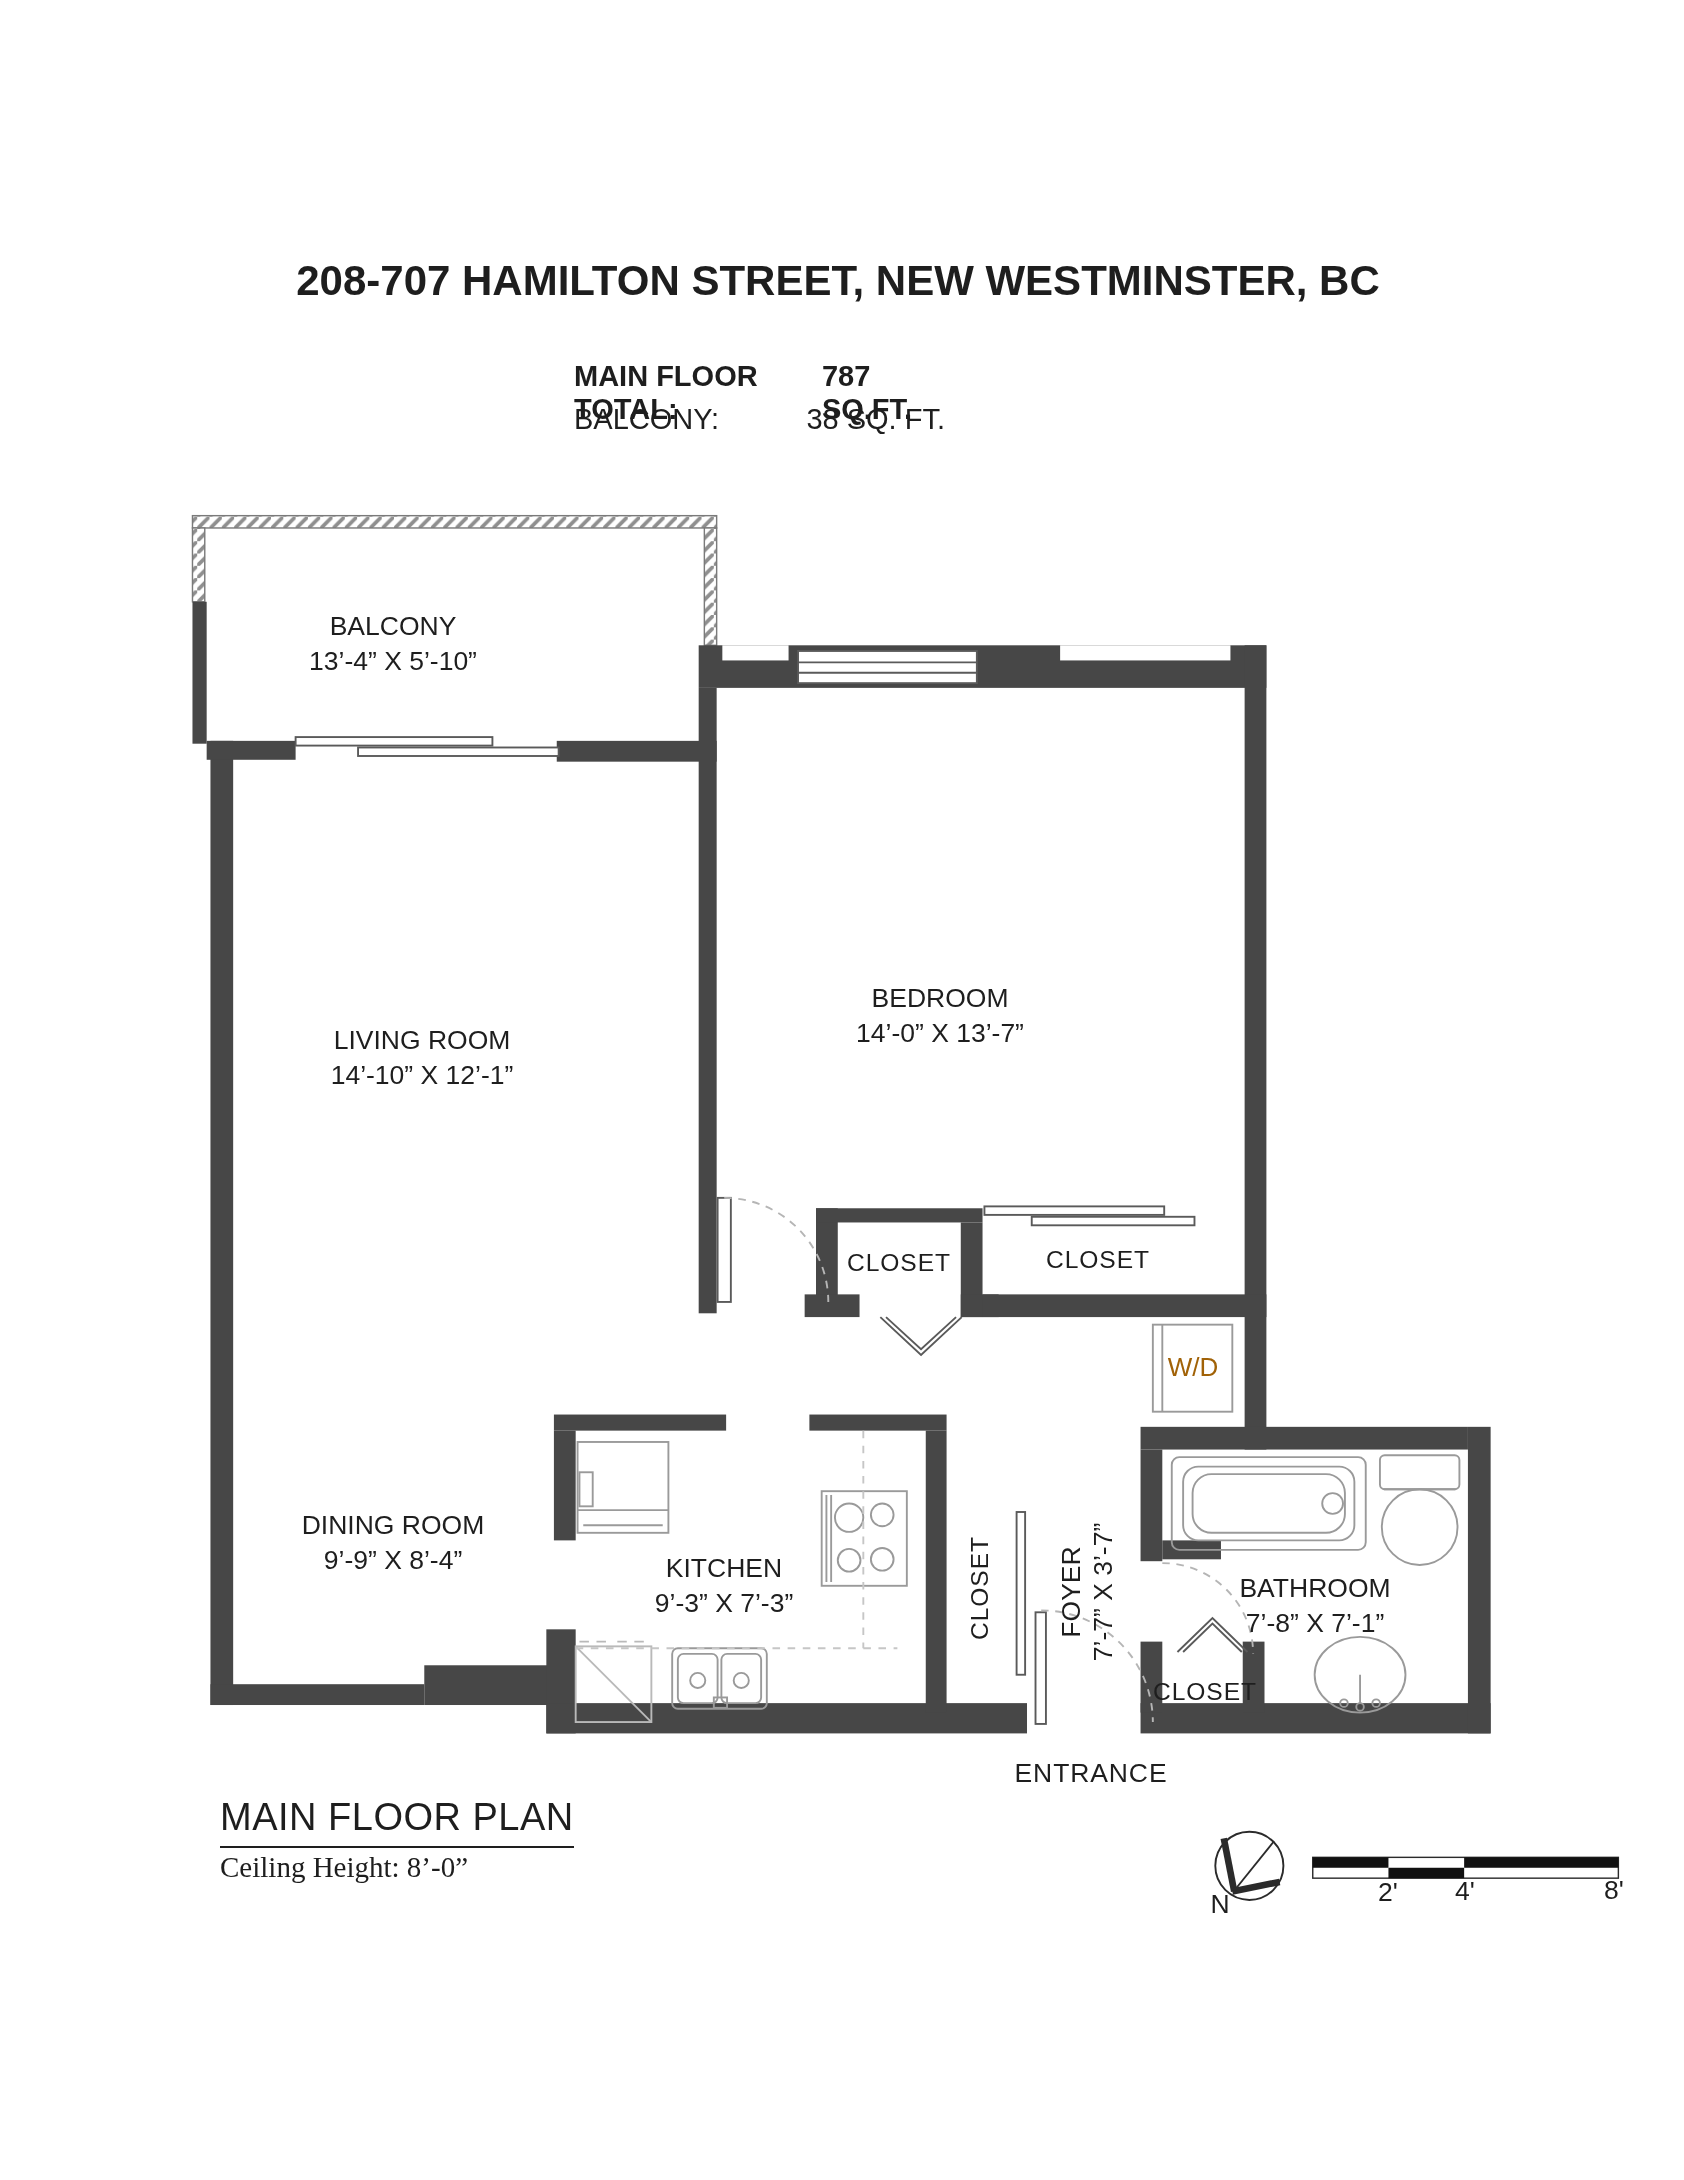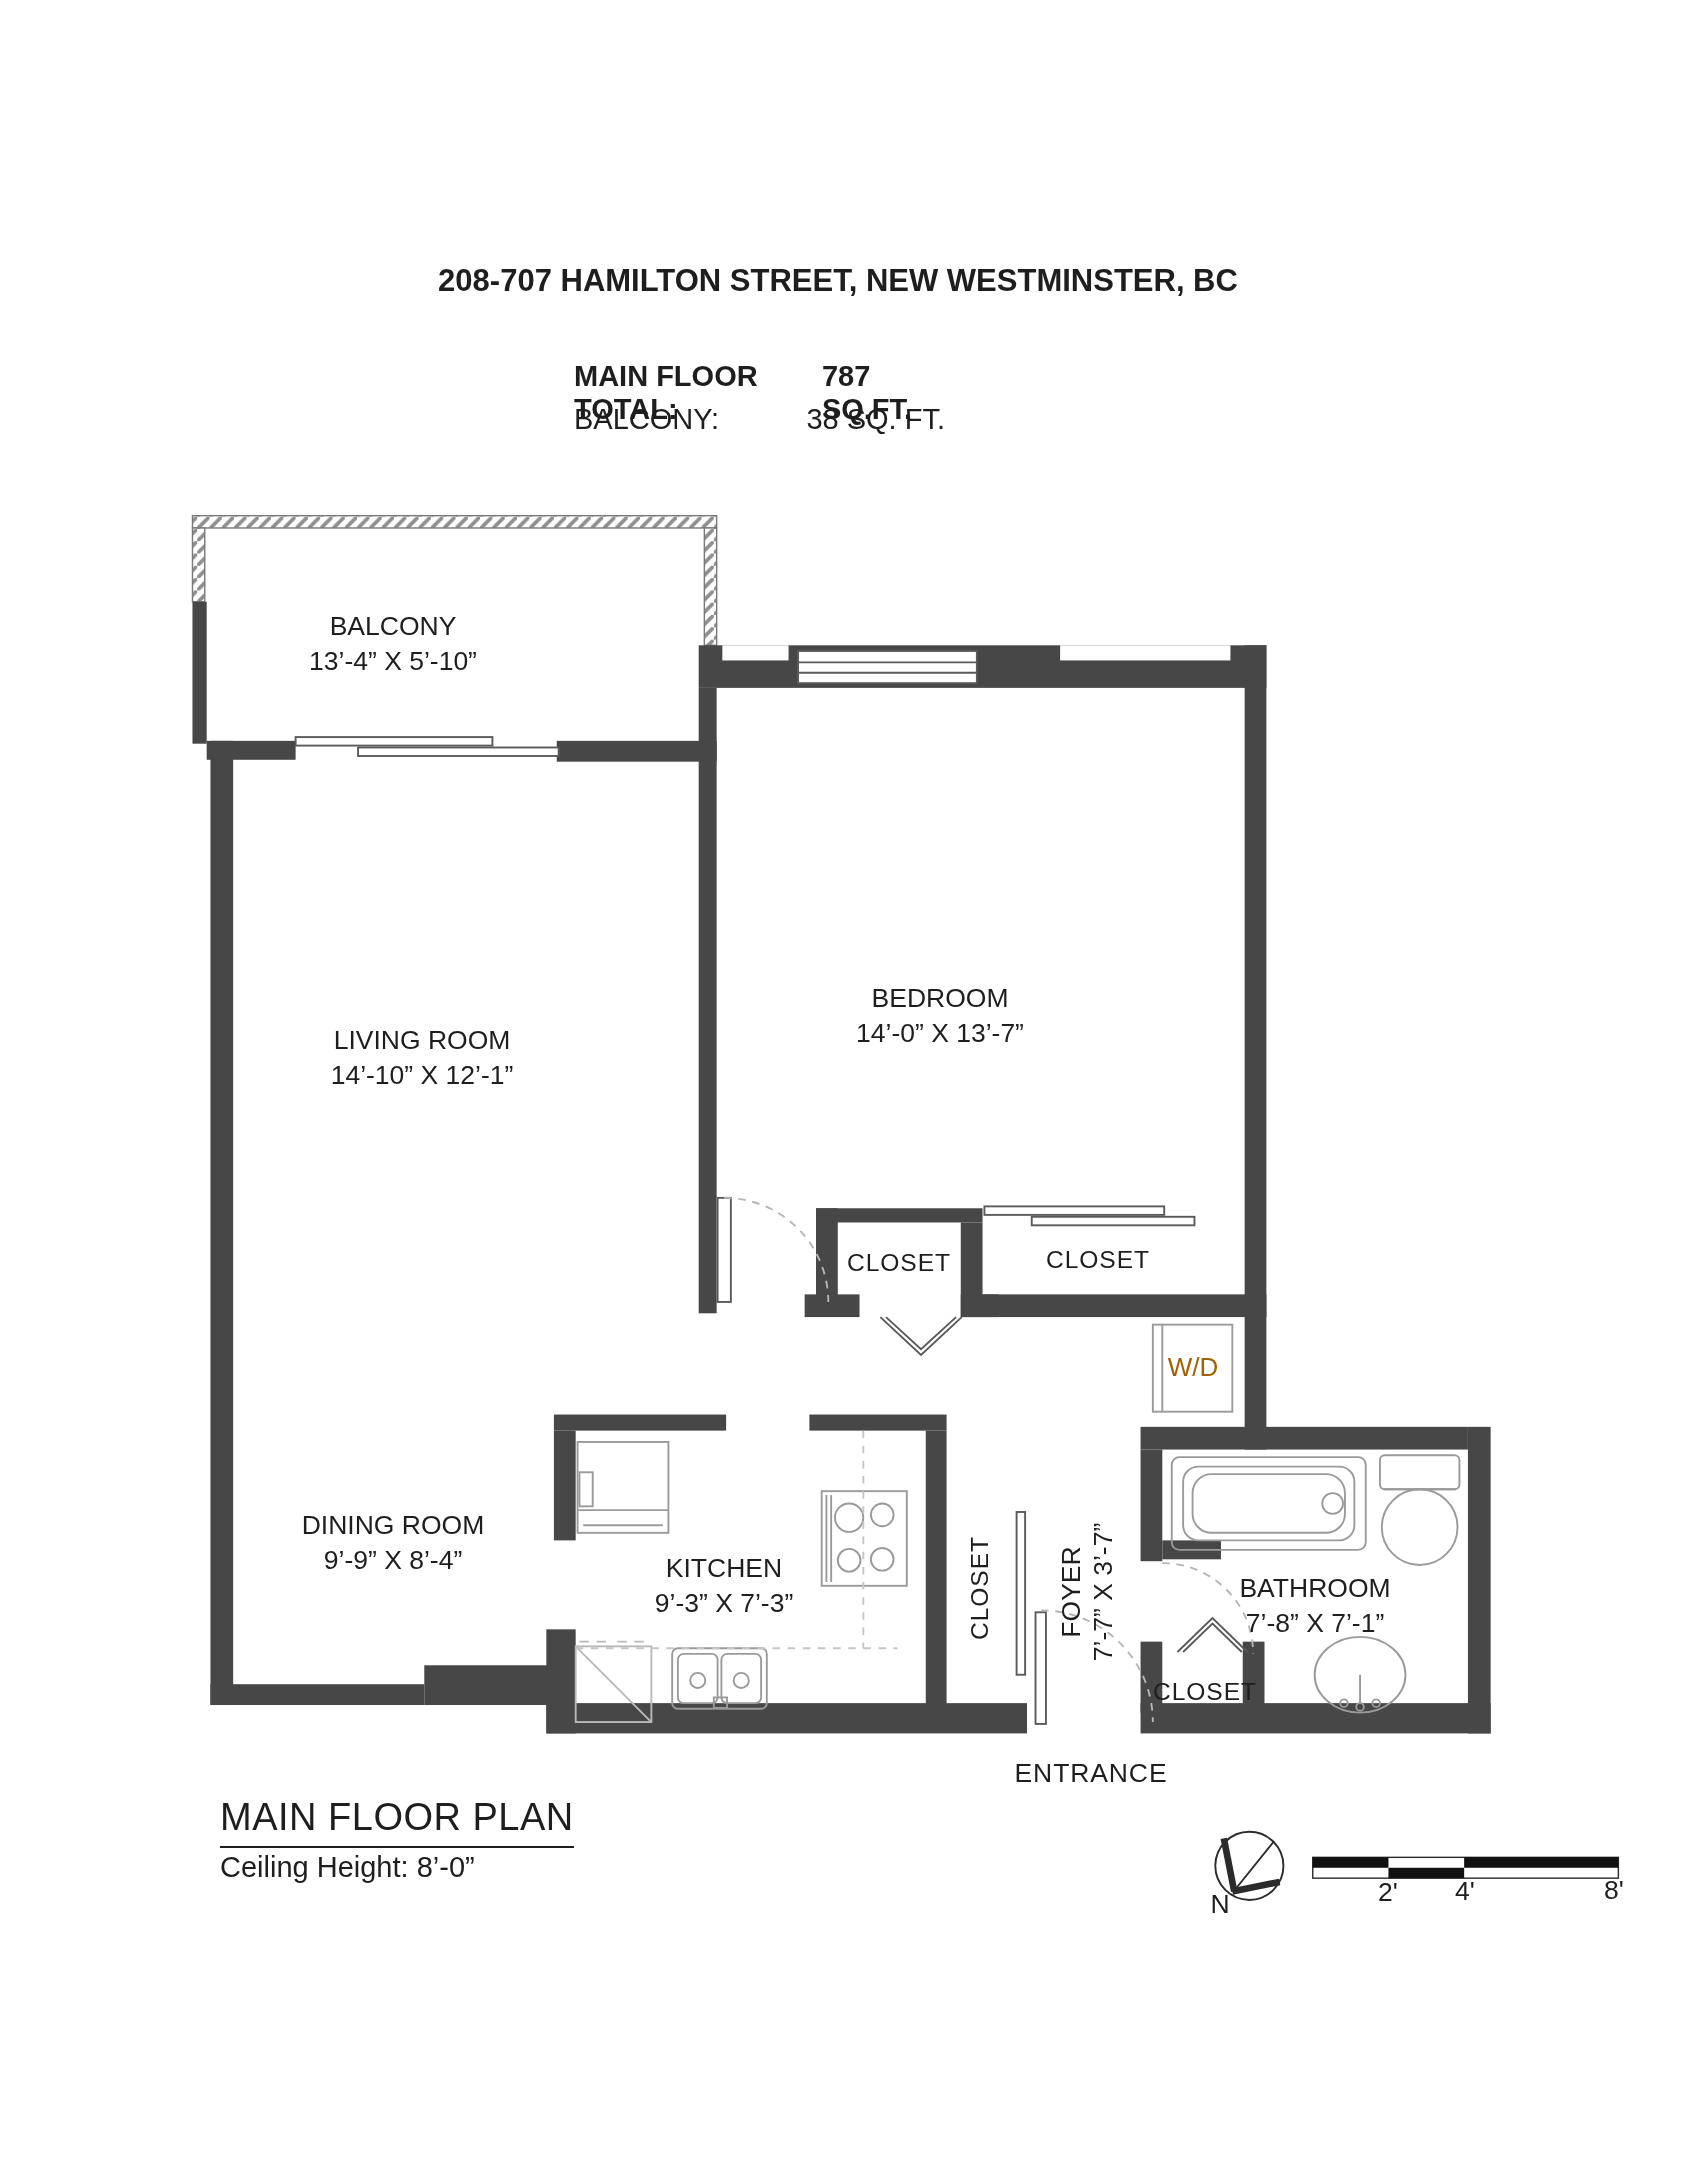--- a/index.html
+++ b/index.html
@@ -1,30 +1,30 @@
 <!DOCTYPE html>
 <html style="font-size:15px"><head>
 <meta charset="utf-8">
 <style>
   html,body{margin:0;padding:0;background:#ffffff;}
   .canvas{position:relative;width:1685px;height:2180px;background:#ffffff;overflow:hidden;
           font-family:"Liberation Sans",sans-serif;color:#1e1e1e;}
   svg{position:absolute;left:0;top:0;}
   .lbl{position:absolute;transform:translate(-50%,-50%);text-align:center;white-space:nowrap;line-height:1.32;}
   .rot{transform:translate(-50%,-50%) rotate(-90deg);}
-  .title{font-size:31px;font-weight:bold;letter-spacing:0px;}
+  .title{font-size:42px;font-weight:bold;letter-spacing:0px;}
   .sumrow{position:absolute;display:flex;justify-content:space-between;width:371px;font-size:29px;}
   .b{font-weight:bold;justify-content:center;}
   .room{font-size:26.5px;}
   .closet{font-size:24.6px;letter-spacing:0.9px;}
   .wd{font-size:26px;color:#a16207;}
   .entrance{font-size:26.5px;letter-spacing:0.9px;}
   .planblock{position:absolute;left:220px;top:1796px;}
   .plantitle{font-size:38px;letter-spacing:0.5px;padding-bottom:7px;border-bottom:2.8px solid #1e1e1e;}
-  .ceiling{font-size:29px;padding-top:2.8px;}
+  .ceiling{font-size:29px;padding-top:2.8px;font-family:Liberation Serif, serif;}
   .scalelbl{font-size:26.5px;}
   .north{font-size:26.5px;}
 </style>
 </head>
 <body>
 
 <div class="canvas">
 
   <svg width="1685" height="2180" viewBox="0 0 1780 2304">
     <defs>

